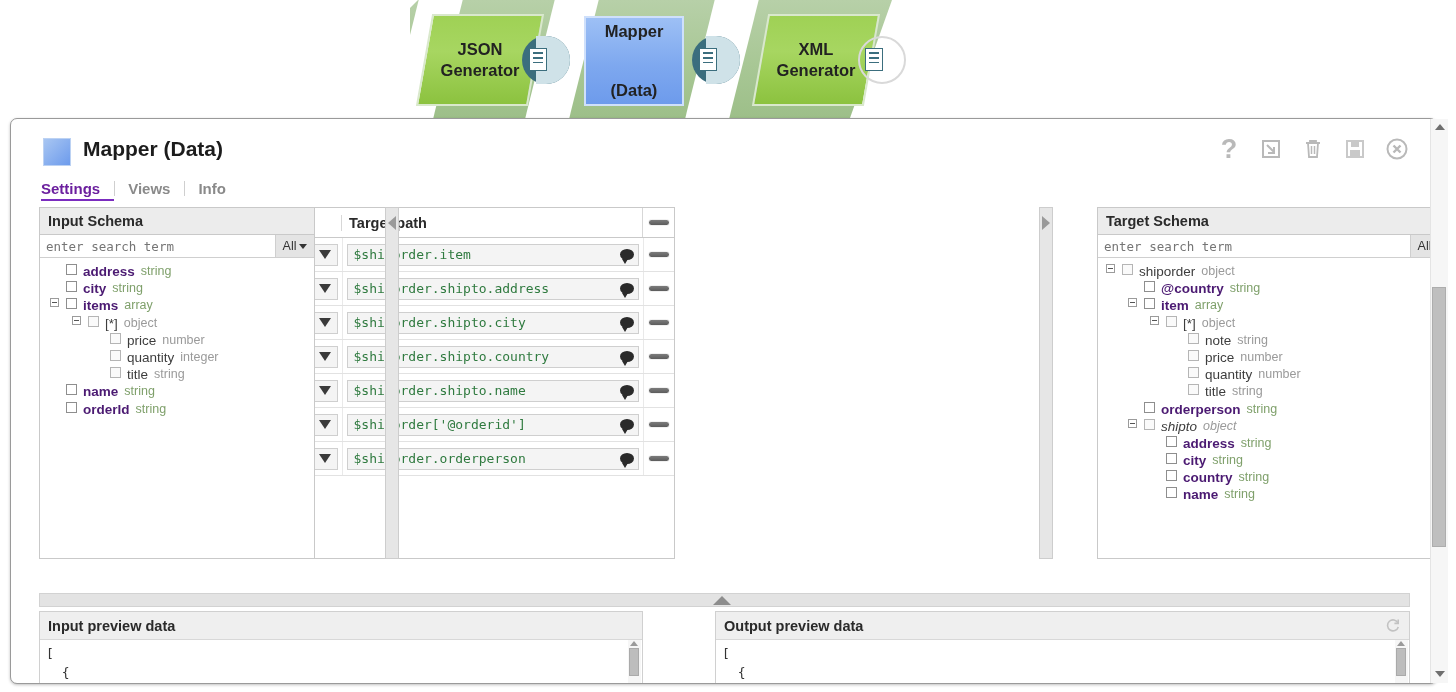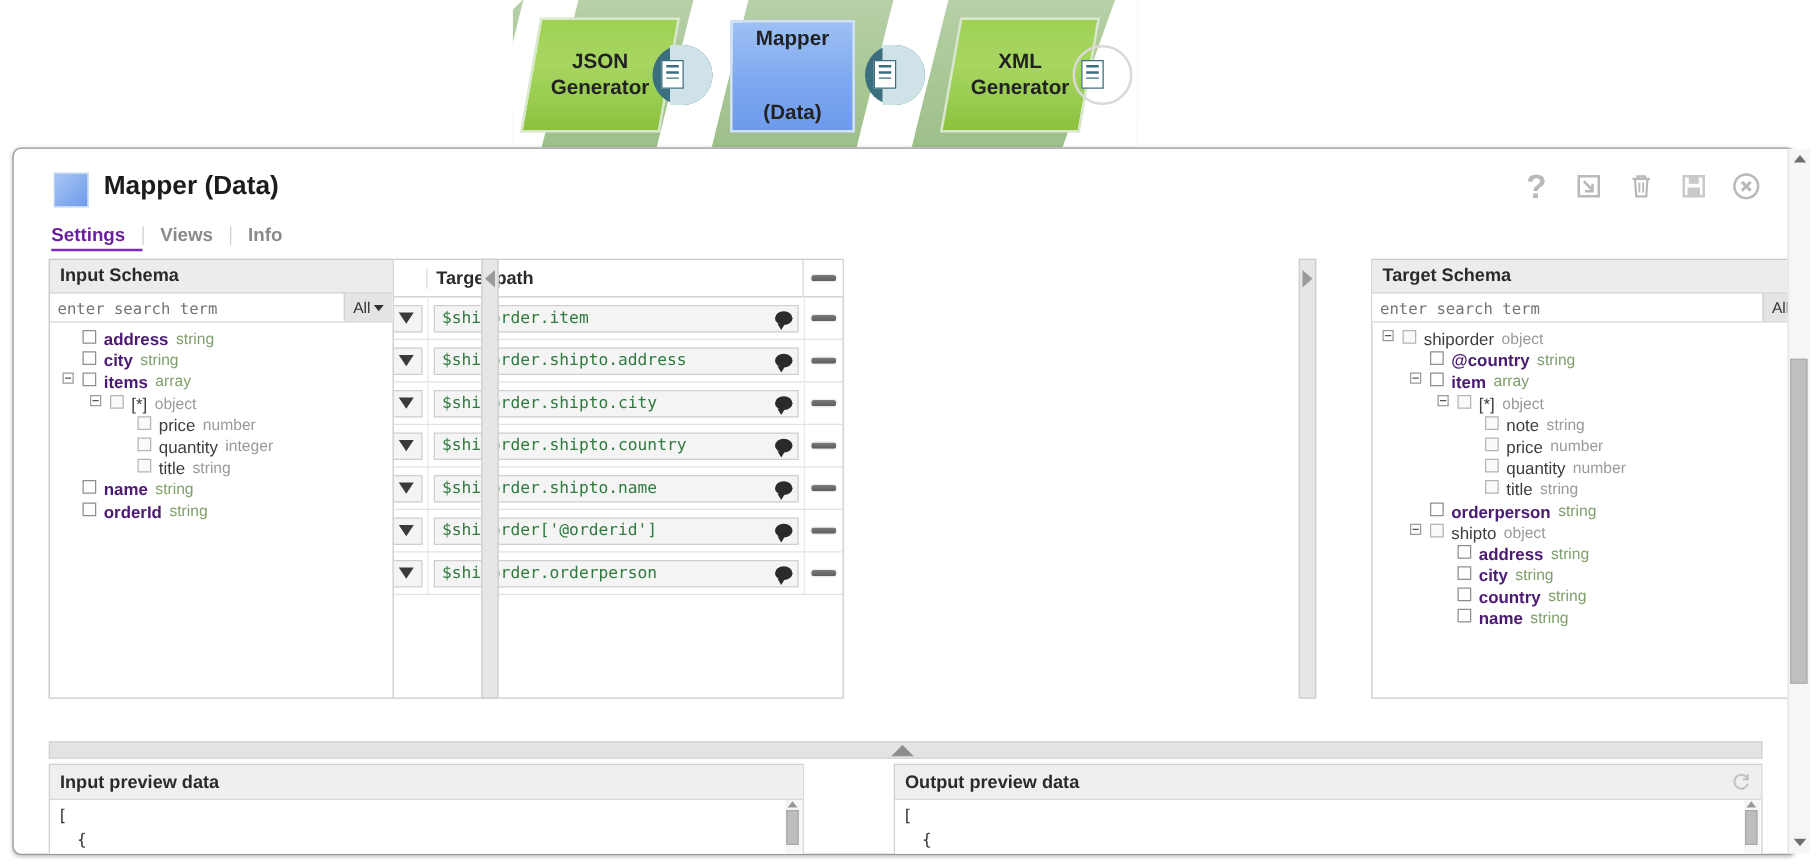--- a/index.html
+++ b/index.html
@@ -534,21 +534,21 @@
             <div class="tnode" style="padding-left: 90px;">
               <span class="cb dim"></span>
               <span class="nm">title</span>
               <span class="ty gray">string</span>
             </div>
             <div class="tnode" style="padding-left: 46px;">
               <span class="cb"></span>
               <span class="nm mapped">orderperson</span>
               <span class="ty">string</span>
             </div>
-            <div class="tnode" style="padding-left: 46px;">
+            <div class="tnode" style="padding-left: 46px; font-style: italic;">
               <div class="exp" style="left: 30px;"></div>
               <span class="cb dim"></span>
               <span class="nm">shipto</span>
               <span class="ty gray">object</span>
             </div>
             <div class="tnode" style="padding-left: 68px;">
               <span class="cb"></span>
               <span class="nm mapped">address</span>
               <span class="ty">string</span>
             </div>

